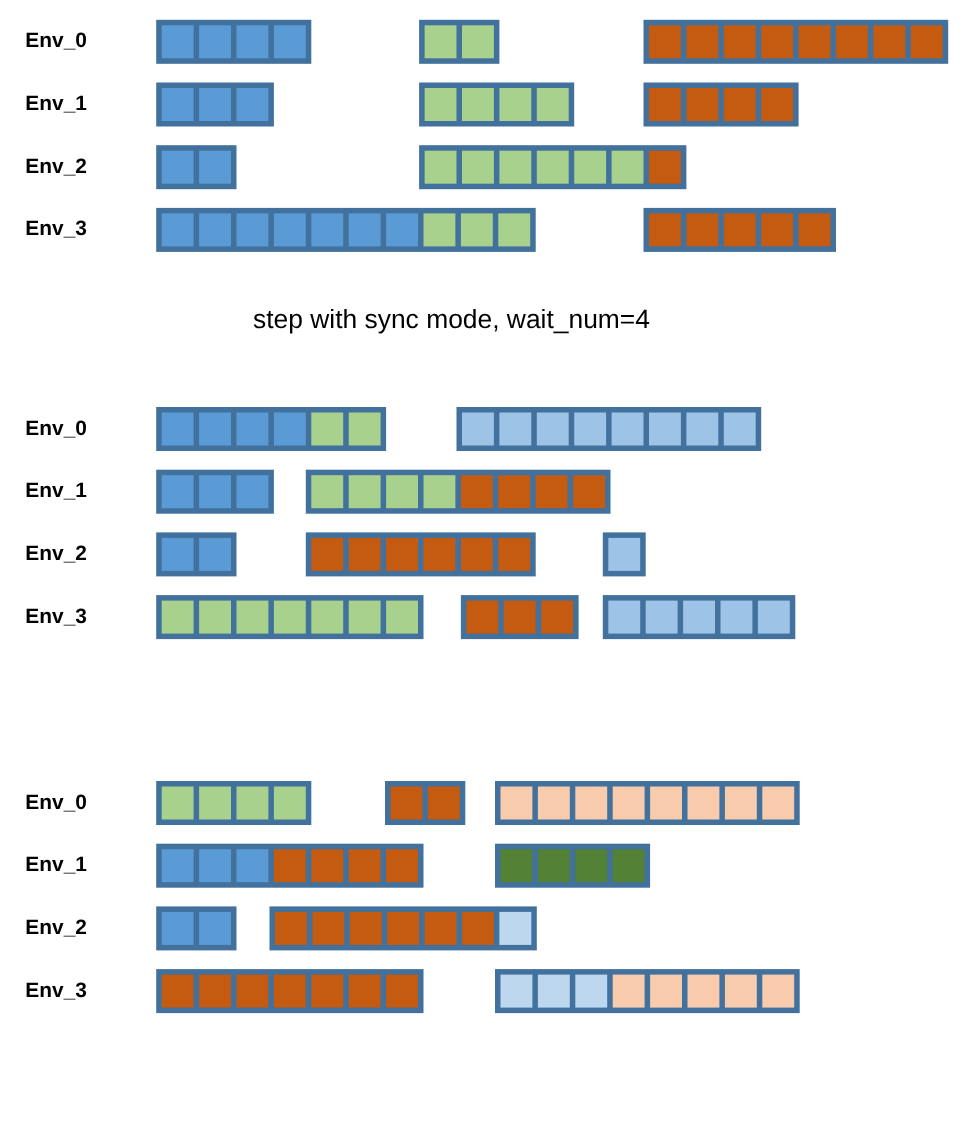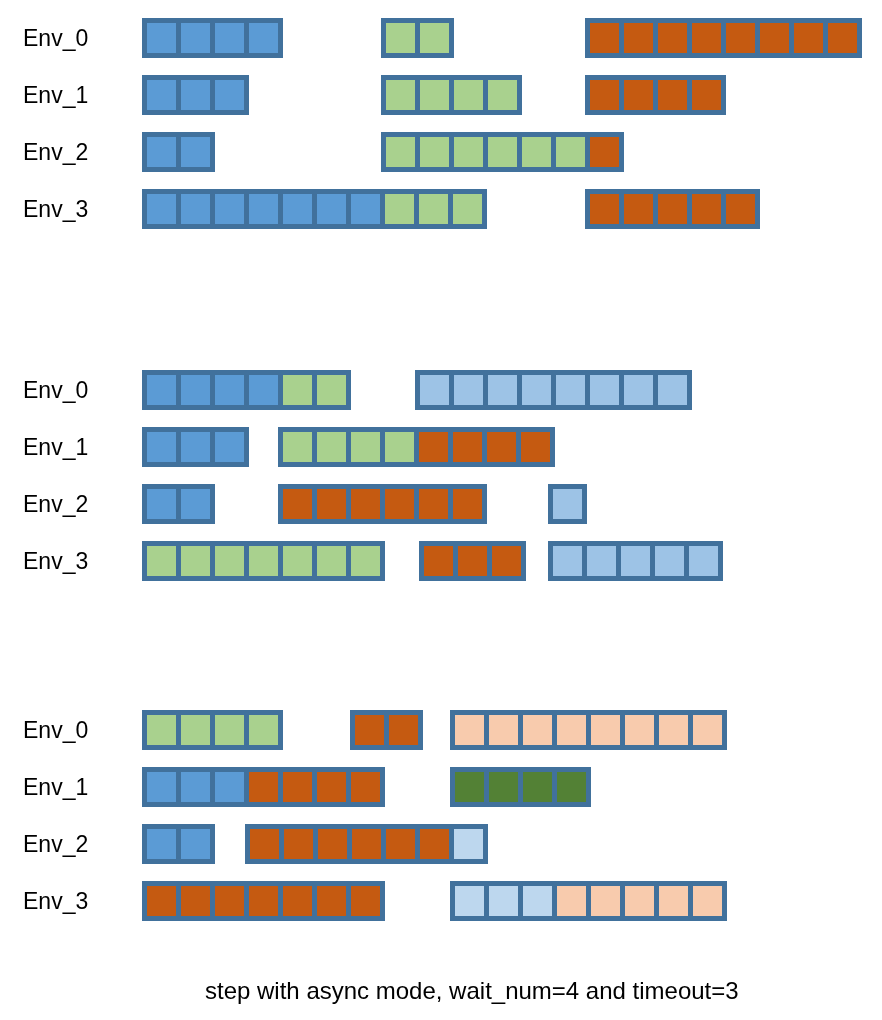--- a/index.html
+++ b/index.html
@@ -13,23 +13,24 @@
     width: 882px;
     height: 1020px;
     background: #ffffff;
     overflow: hidden;
   }
   .env-label {
     position: absolute;
     left: 23px;
     height: 40px;
     line-height: 40px;
-    font-size: 23px;
+    font-size: 19px;
     color: #000000;
     white-space: nowrap;
+    font-weight: bold;
   }
   .block {
     position: absolute;
     display: flex;
     gap: 5px;
     padding: 5px;
     height: 40px;
     box-sizing: border-box;
   }
   .cell {
@@ -114,20 +115,21 @@
       <div class="cell" style="background: rgb(169, 209, 142);"></div>
       <div class="cell" style="background: rgb(169, 209, 142);"></div>
     </div>
     <div class="block" style="left: 585px; top: 189px; background: rgb(65, 113, 156);">
       <div class="cell" style="background: rgb(197, 90, 17);"></div>
       <div class="cell" style="background: rgb(197, 90, 17);"></div>
       <div class="cell" style="background: rgb(197, 90, 17);"></div>
       <div class="cell" style="background: rgb(197, 90, 17);"></div>
       <div class="cell" style="background: rgb(197, 90, 17);"></div>
     </div>
+    <div class="caption" style="left: 230px; top: 277px; color: rgb(0, 0, 0);">step with sync mode, wait_num=4</div>
     <div class="env-label" style="top: 370px; color: rgb(0, 0, 0);">Env_0</div>
     <div class="block" style="left: 142px; top: 370px; background: rgb(65, 113, 156);">
       <div class="cell" style="background: rgb(91, 155, 213);"></div>
       <div class="cell" style="background: rgb(91, 155, 213);"></div>
       <div class="cell" style="background: rgb(91, 155, 213);"></div>
       <div class="cell" style="background: rgb(91, 155, 213);"></div>
       <div class="cell" style="background: rgb(169, 209, 142);"></div>
       <div class="cell" style="background: rgb(169, 209, 142);"></div>
     </div>
     <div class="block" style="left: 415px; top: 370px; background: rgb(65, 113, 156);">
@@ -258,14 +260,13 @@
     <div class="block" style="left: 450px; top: 881px; background: rgb(65, 113, 156);">
       <div class="cell" style="background: rgb(189, 215, 238);"></div>
       <div class="cell" style="background: rgb(189, 215, 238);"></div>
       <div class="cell" style="background: rgb(189, 215, 238);"></div>
       <div class="cell" style="background: rgb(248, 203, 173);"></div>
       <div class="cell" style="background: rgb(248, 203, 173);"></div>
       <div class="cell" style="background: rgb(248, 203, 173);"></div>
       <div class="cell" style="background: rgb(248, 203, 173);"></div>
       <div class="cell" style="background: rgb(248, 203, 173);"></div>
     </div>
-    <div class="caption" style="left: 205px; top: 977px; color: rgb(0, 0, 0);">step with async mode, wait_num=4 and timeout=3</div>
   </div>
 
 </body></html>

